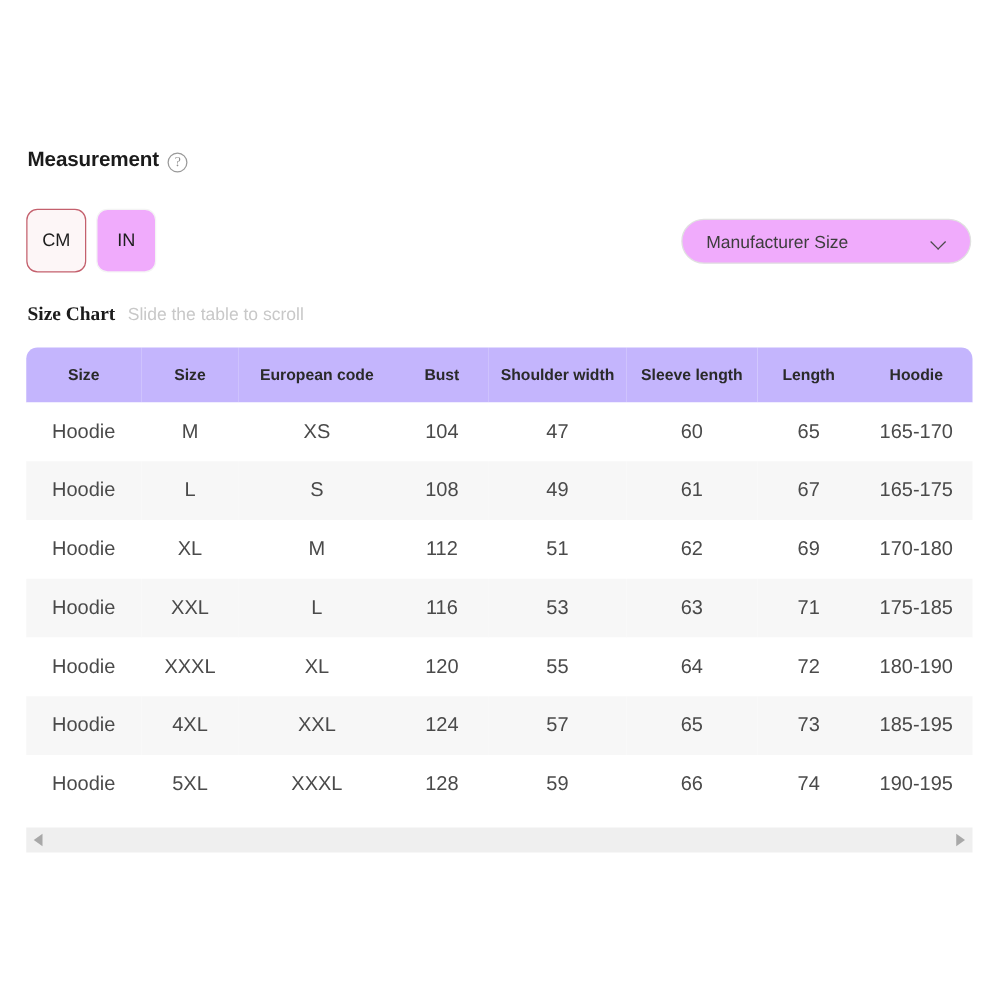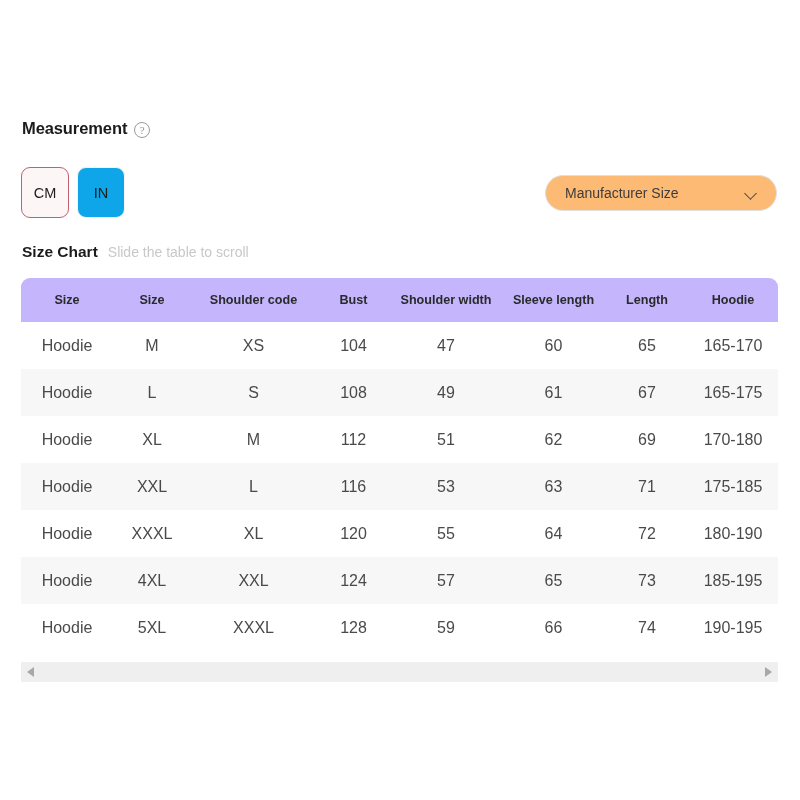--- a/index.html
+++ b/index.html
@@ -77,34 +77,34 @@
     cursor: pointer;
     user-select: none;
   }
   .unit-btn.active {
     border: 1.6px solid #c4606d;
     background: #fdf6f7;
     color: #1d1d1d;
   }
   .unit-btn.inactive {
     border: 1.6px solid #f4f4f4;
-    background: #0ea5e9;
+    background: #f0abfc;
     color: #1d1d1d;
   }
 
   
   .size-select {
     position: absolute;
     left: 545px;
     top: 175px;
     width: 232px;
     height: 36px;
     border: 1.3px solid #e0e0e0;
     border-radius: 18px;
-    background: #fdba74;
+    background: #f0abfc;
     display: flex;
     align-items: center;
     justify-content: space-between;
     padding: 0 18px 0 19px;
     box-sizing: border-box;
     cursor: pointer;
   }
   .size-select-label {
     font-size: 14px;
     color: #3d3d3d;
@@ -133,20 +133,21 @@
     left: 22px;
     top: 243px;
     display: flex;
     align-items: baseline;
     gap: 10px;
   }
   .chart-title {
     font-size: 15.5px;
     font-weight: bold;
     color: #1b1b1b;
+    font-family: Liberation Serif, serif;
   }
   .chart-hint {
     font-size: 14px;
     color: #c8c8c8;
   }
 
   
   .table-wrap {
     position: absolute;
     left: 21px;
@@ -266,21 +267,21 @@
           <col class="c3">
         <col class="c4">
           <col class="c5">
           <col class="c6">
           <col class="c7">
       </colgroup>
       <thead>
         <tr id="header-row">
             <th>Size</th>
             <th>Size</th>
-            <th>Shoulder code</th>
+            <th>European code</th>
             <th>Bust</th>
             <th>Shoulder width</th>
             <th>Sleeve length</th>
             <th>Length</th>
             <th>Hoodie</th>
           </tr>
       </thead>
       <tbody id="table-body">
           <tr class="odd">
             <td>Hoodie</td>

